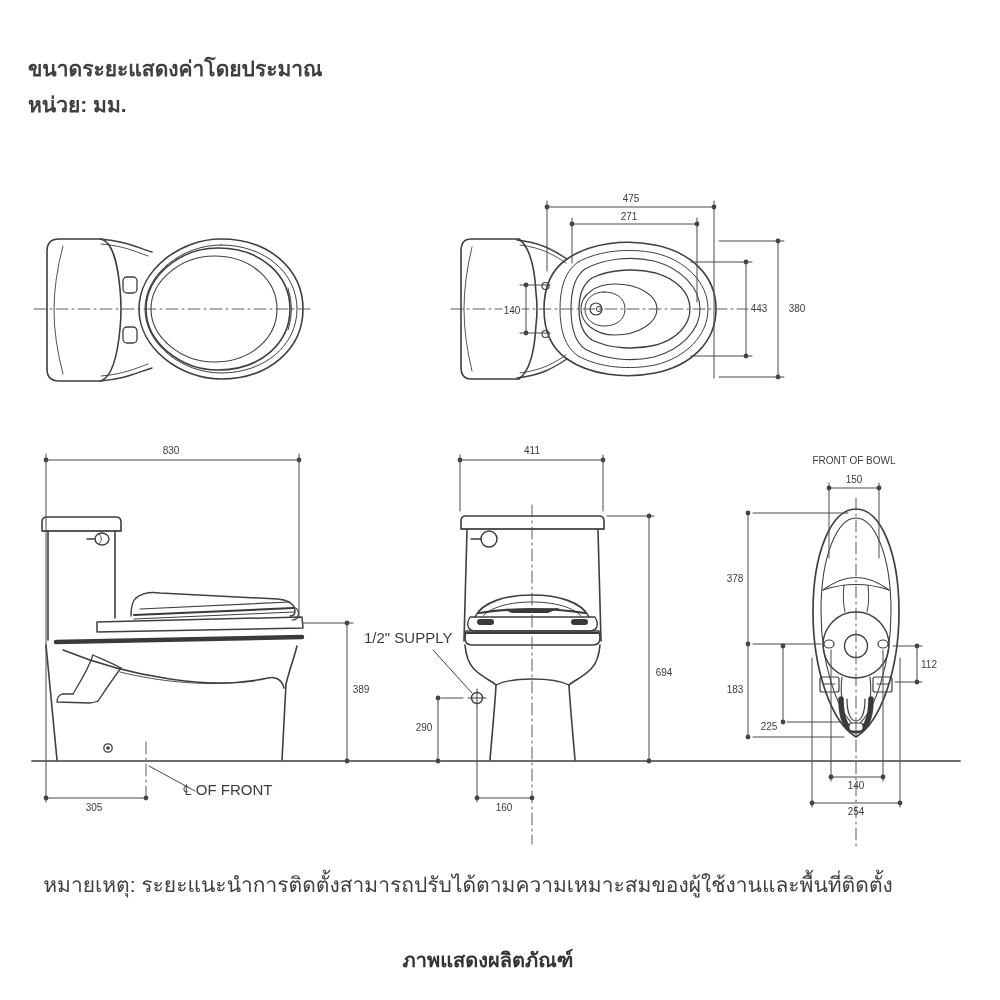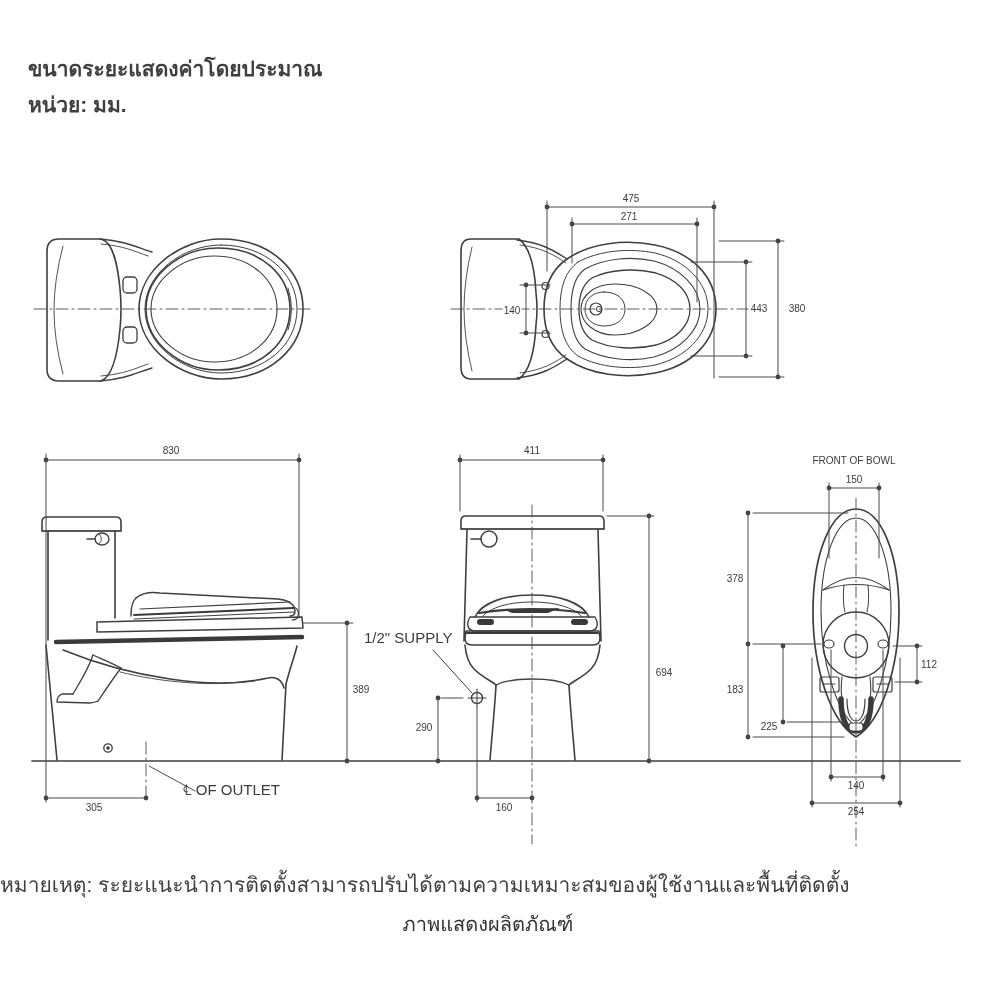--- a/index.html
+++ b/index.html
@@ -8,26 +8,26 @@
     font-family:"Liberation Sans", sans-serif; color:#3c3c3c; overflow:hidden;
   }
   #drawing { position:absolute; left:0; top:0; }
   .lbl {
     position:absolute; transform:translate(-50%,-50%);
     font-size:10px; line-height:1; color:#3c3c3c; white-space:nowrap;
   }
   .lbl-left { position:absolute; font-size:15px; line-height:1; color:#3c3c3c; white-space:nowrap; }
   .hdr { position:absolute; left:28px; font-size:21px; color:#3f3f3f; white-space:nowrap;font-weight:bold; }
   .note-line {
-    position:absolute; left:0; width:936px; 
+    position:absolute; left:0; width:936px; text-align:center;
     font-size:21px; color:#3f3f3f; white-space:nowrap;
   }
   .caption-line {
     position:absolute; left:0; width:976px; text-align:center;
-    font-size:20px; font-weight:normal; color:#333; white-space:nowrap;
+    font-size:20px; font-weight:bold; color:#333; white-space:nowrap;margin-top:36px;
   }
   svg path, svg line, svg ellipse, svg circle, svg rect { vector-effect:none; }
 </style>
 </head>
 <body>
 
 <div id="canvas">
 
 <svg id="drawing" width="1000" height="1000" viewBox="0 0 1000 1000">
   <g fill="none" stroke="#3f3f3f" stroke-linecap="round" stroke-linejoin="round">
@@ -228,21 +228,21 @@
 
   <div class="lbl" style="left:631px; top:199px;">475</div>
   <div class="lbl" style="left:629px; top:217px;">271</div>
   <div class="lbl" style="left:512px; top:311px; background:#fff; padding:0 1px;">140</div>
   <div class="lbl" style="left:759px; top:309px;">443</div>
   <div class="lbl" style="left:797px; top:309px;">380</div>
 
   <div class="lbl" style="left:171px; top:451px;">830</div>
   <div class="lbl" style="left:361px; top:690px;">389</div>
   <div class="lbl" style="left:94px;  top:808px;">305</div>
-  <div class="lbl-left" style="left:183px; top:782px;">℄ OF OUTLET</div>
+  <div class="lbl-left" style="left:183px; top:782px;">℄ OF FRONT</div>
 
   <div class="lbl" style="left:532px; top:451px;">411</div>
   <div class="lbl-left" style="left:364px; top:630px;">1/2" SUPPLY</div>
   <div class="lbl" style="left:664px; top:673px;">694</div>
   <div class="lbl" style="left:424px; top:728px;">290</div>
   <div class="lbl" style="left:504px; top:808px;">160</div>
 
   <div class="lbl" style="left:854px; top:461px;">FRONT OF BOWL</div>
   <div class="lbl" style="left:854px; top:480px;">150</div>
   <div class="lbl" style="left:735px; top:579px;">378</div>

